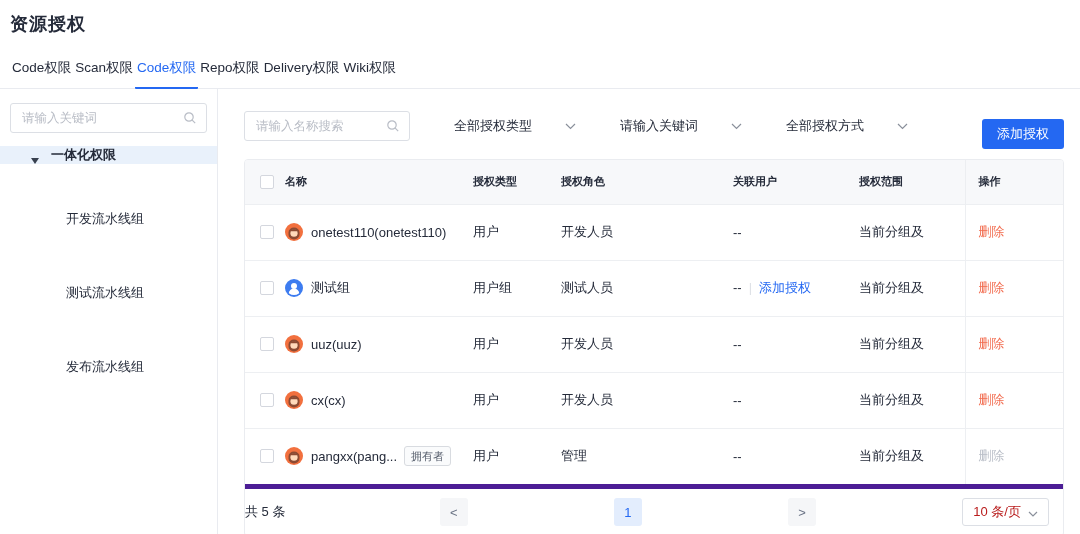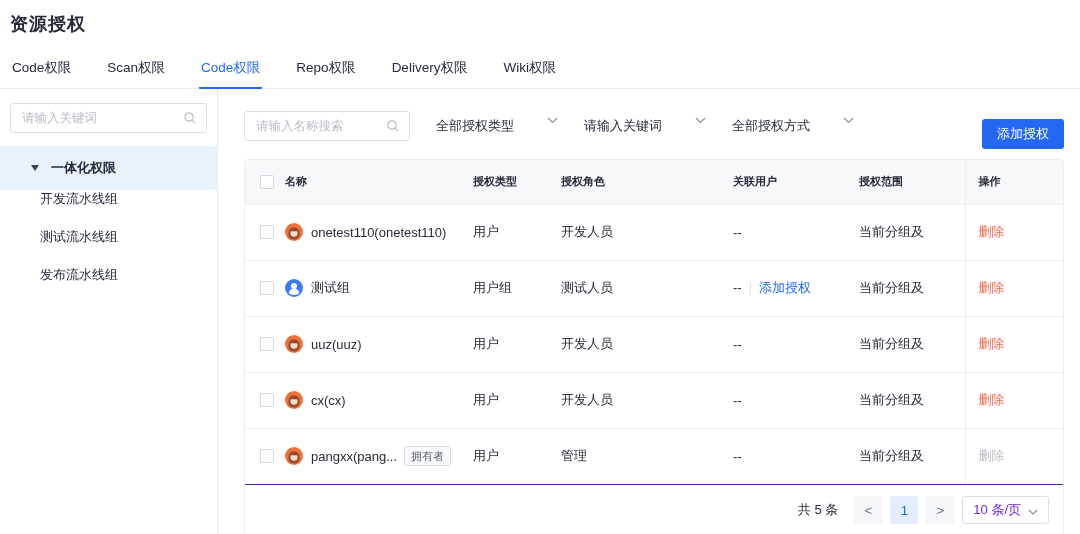--- a/index.html
+++ b/index.html
@@ -3,54 +3,54 @@
 <meta charset="utf-8">
 <style>
   * { box-sizing: border-box; }
   html,body { margin:0; padding:0; }
   body {
     width:1080px; height:534px; overflow:hidden;
     font-family:"Liberation Sans","DejaVu Sans",sans-serif;
     font-size:13px; color:#252b3a; background:#fff;
   }
   .page-title { padding:12px 10px 0 10px; font-size:18px; font-weight:700; letter-spacing:1px; }
-  .tabs { display:flex; gap:32px; padding:0 10px; border-bottom:1px solid #e9ebf0; margin-top:14px; }
+  .tabs { display:flex; padding:0 10px; border-bottom:1px solid #e9ebf0; margin-top:14px; }
   .tab { padding:9px 2px 10px; cursor:pointer; font-size:13.5px; color:#252b3a; }
   .tab.active { color:#2468f2; border-bottom:2px solid #2468f2; margin-bottom:-1px; border-radius:1px; }
 
   .content { display:flex; height:445px; }
   .sidebar { width:218px; border-right:1px solid #e9ebf0; padding-top:14px; flex:none; }
   .side-search, .tb-search {
     height:30px; border:1px solid #dcdfe5; border-radius:3px;
     display:flex; align-items:center; padding:0 9px; background:#fff;
   }
   .side-search { margin:0 10px; }
   .side-search input, .tb-search input {
     border:none; outline:none; flex:1; min-width:0; font-size:12.5px;
     font-family:inherit; color:#252b3a; background:transparent;
   }
   .side-search input::placeholder, .tb-search input::placeholder { color:#b9bdc6; }
   .search-icon svg { display:block; }
 
   .tree { margin-top:13px; }
   .tree-root {
-    display:flex; align-items:center; height:44px; padding-left:31px;
+    display:flex; align-items:flex-end; height:18px; padding-left:31px;
     background:#e9f1fb; font-weight:700; cursor:pointer;
   }
   .caret-down {
     width:0; height:0; margin-right:12px;
     border-left:4.5px solid transparent; border-right:4.5px solid transparent;
     border-top:6px solid #38414f;
   }
-  .tree-child { height:38px; display:flex; padding-left:40px; cursor:pointer; }
+  .tree-child { height:38px; display:flex; align-items:center; padding-left:66px; cursor:pointer;margin-top:36px; }
 
   .main { flex:1; padding:14px 16px 0 26px; min-width:0; }
   .toolbar { display:flex; align-items:center; }
   .tb-search { width:166px; flex:none; }
-  .filter { display:flex; align-items:flex-start; justify-content:space-between; width:122px; margin-left:26px; cursor:pointer; flex:none; }
+  .filter { display:flex; align-items:center; justify-content:space-between; width:122px; margin-left:44px; cursor:pointer; flex:none; }
   .filter .chev svg { display:block; }
   .add-btn {
     margin-left:auto; height:30px; padding:0 15px; background:#2468f2; color:#fff;
     border:none; border-radius:3px; font-size:13px; font-family:inherit; cursor:pointer;
     display:flex; align-items:center;margin-top:16px;
   }
 
   .table-wrap { margin-top:10px; border:1px solid #eaecf0; border-radius:4px; overflow:hidden; background:#fff; }
   table { width:100%; border-collapse:collapse; table-layout:fixed; }
   thead th {
@@ -73,32 +73,32 @@
   .users-sep:empty { display:none; }
   .view-link { color:#2468f2; text-decoration:none; cursor:pointer; }
   .view-link:empty { display:none; }
   .op-cell { border-left:1px solid #edeff2; padding-left:13px; }
   thead .op-cell { border-left:1px solid #eceef1; padding-left:13px; }
   .del { color:#f26c4f; cursor:pointer; }
   .del.disabled { color:#b9bec7; cursor:default; }
   .scope-cell { text-overflow:clip; }
 
   .tfooter {
-    display:flex; align-items:center; justify-content:flex-end; gap:8px;
-    height:52px; border-top:1px solid #4c1d95; padding-right:14px; font-size:13px;
+    display:flex; align-items:center; justify-content:space-between; gap:8px;
+    height:52px; border-top:5px solid #4c1d95; padding-right:14px; font-size:13px;
   }
   .total { margin-right:8px; }
   .pg-btn {
     width:28px; height:28px; border-radius:3px; background:#f5f6f8; color:#6b7486;
     display:flex; align-items:center; justify-content:center; cursor:pointer; font-size:13px;
   }
   .pg-btn.current { background:#e3edfd; color:#2468f2; }
   .page-size {
     height:28px; border:1px solid #dcdfe5; border-radius:3px; background:#fff;
-    display:flex; align-items:center; gap:7px; padding:11px 10px; cursor:pointer; color:#6d28d9;
+    display:flex; align-items:center; gap:7px; padding:11px 10px; cursor:pointer; color:#b91c1c;
   }
 </style>
 </head>
 <body>
 
 <div class="page-title">资源授权</div>
 
 <div class="tabs">
   <div class="tab">Code权限</div>
   <div class="tab">Scan权限</div>

